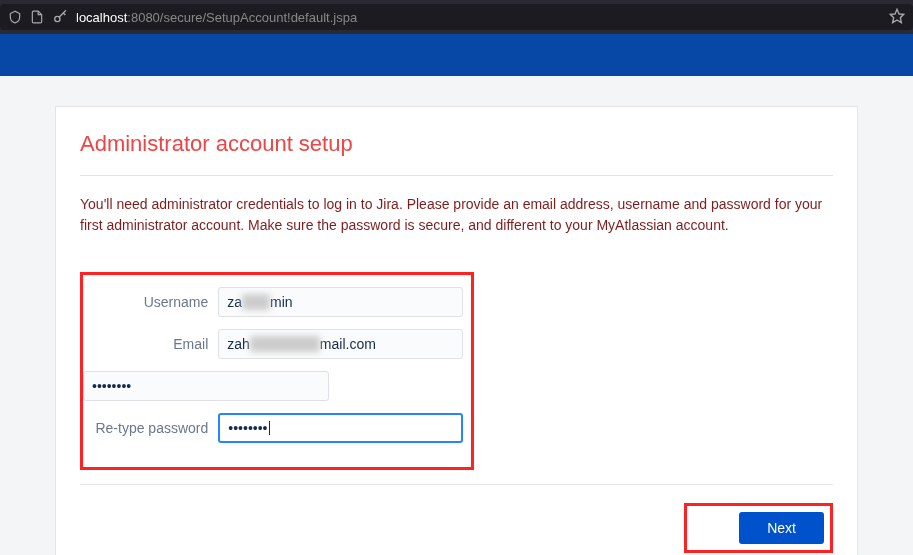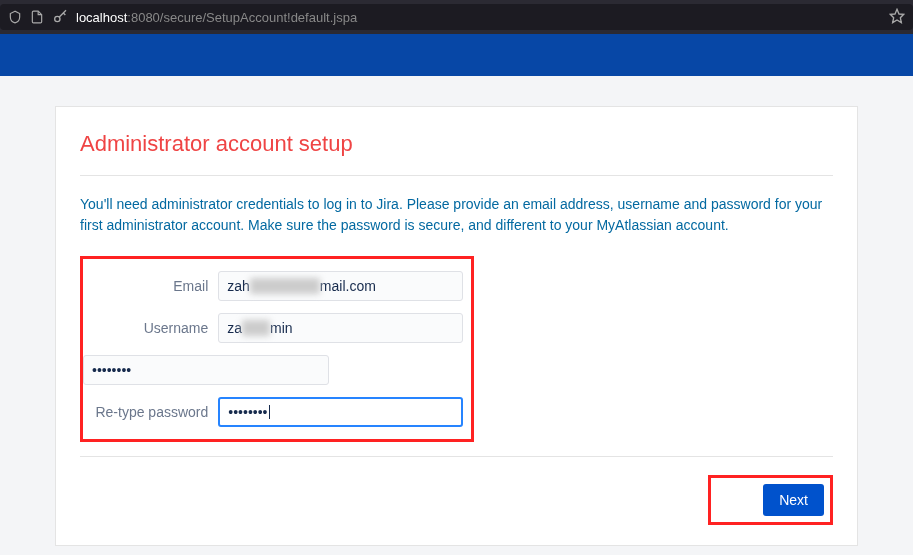--- a/index.html
+++ b/index.html
@@ -52,38 +52,38 @@
       font-size: 22px;
       font-weight: 500;
       margin-bottom: 18px;
     }
     .divider {
       border: none;
       border-top: 1px solid #e4e4e4;
       margin-bottom: 18px;
     }
     .intro-text {
-      color: #0369a1;
+      color: #7f1d1d;
       font-size: 14px;
       line-height: 1.5;
-      margin-bottom: 20px;
+      margin-bottom: 36px;
     }
     .form-area {
       border: 3px solid #f22;
       padding: 12px 8px 12px 0;
       width: 394px;
       margin-left: 0px;
       margin-bottom: 14px;
     }
     .form-row {
       display: flex;
       align-items: center;
       margin-bottom: 12px;
     }
-    .form-row:last-child { margin-bottom: 0; }
+    .form-row:last-child { margin-bottom: 12px; }
     .form-label {
       width: 136px;
       text-align: right;
       padding-right: 10px;
       color: #6b778c;
       font-size: 14px;
     }
     .form-input {
       width: 246px;
       height: 30px;
@@ -118,21 +118,21 @@
     .next-wrap {
       border: 3px solid #f22;
       padding: 6px;
     }
     .next-btn {
       background: #0052cc;
       color: #fff;
       border: none;
       border-radius: 3px;
       height: 32px;
-      padding: 0 16px;
+      padding: 0 28px;
       font-size: 14px;
       font-weight: 500;
       cursor: pointer;
       margin-left: 46px;
     }
     .caret {
       display: inline-block;
       width: 1px;
       height: 14px;
       background: #172b4d;
@@ -176,40 +176,40 @@
 <div class="jira-header"></div>
 
 <div class="page-wrap">
   <div class="card">
     <h1>Administrator account setup</h1>
     <hr class="divider">
     <p class="intro-text">You'll need administrator credentials to log in to Jira. Please provide an email address, username and password for your first administrator account. Make sure the password is secure, and different to your MyAtlassian account.</p>
 
     <div class="form-area">
       <div class="form-row">
+        <div class="form-label">Username</div>
+        <div class="form-input">
+          <div class="input-content">
+            <span>za</span>
+              <span class="blurred">xxxx</span>
+              <span>min</span>
+          </div>
+        </div>
+      </div>
+      <div class="form-row">
         <div class="form-label">Email</div>
         <div class="form-input">
           <div class="input-content">
             <span>zah</span>
               <span class="blurred">xxxxxxxxxx</span>
               <span>mail.com</span>
           </div>
         </div>
       </div>
       <div class="form-row">
-        <div class="form-label">Username</div>
-        <div class="form-input">
-          <div class="input-content">
-            <span>za</span>
-              <span class="blurred">xxxx</span>
-              <span>min</span>
-          </div>
-        </div>
-      </div>
-      <div class="form-row">
         <div class="form-input">
           <div class="input-content">
               <span>••••••••</span>
             </div>
         </div>
       </div>
       <div class="form-row">
         <div class="form-label">Re-type password</div>
         <div class="form-input focused">
           <div class="input-content">

